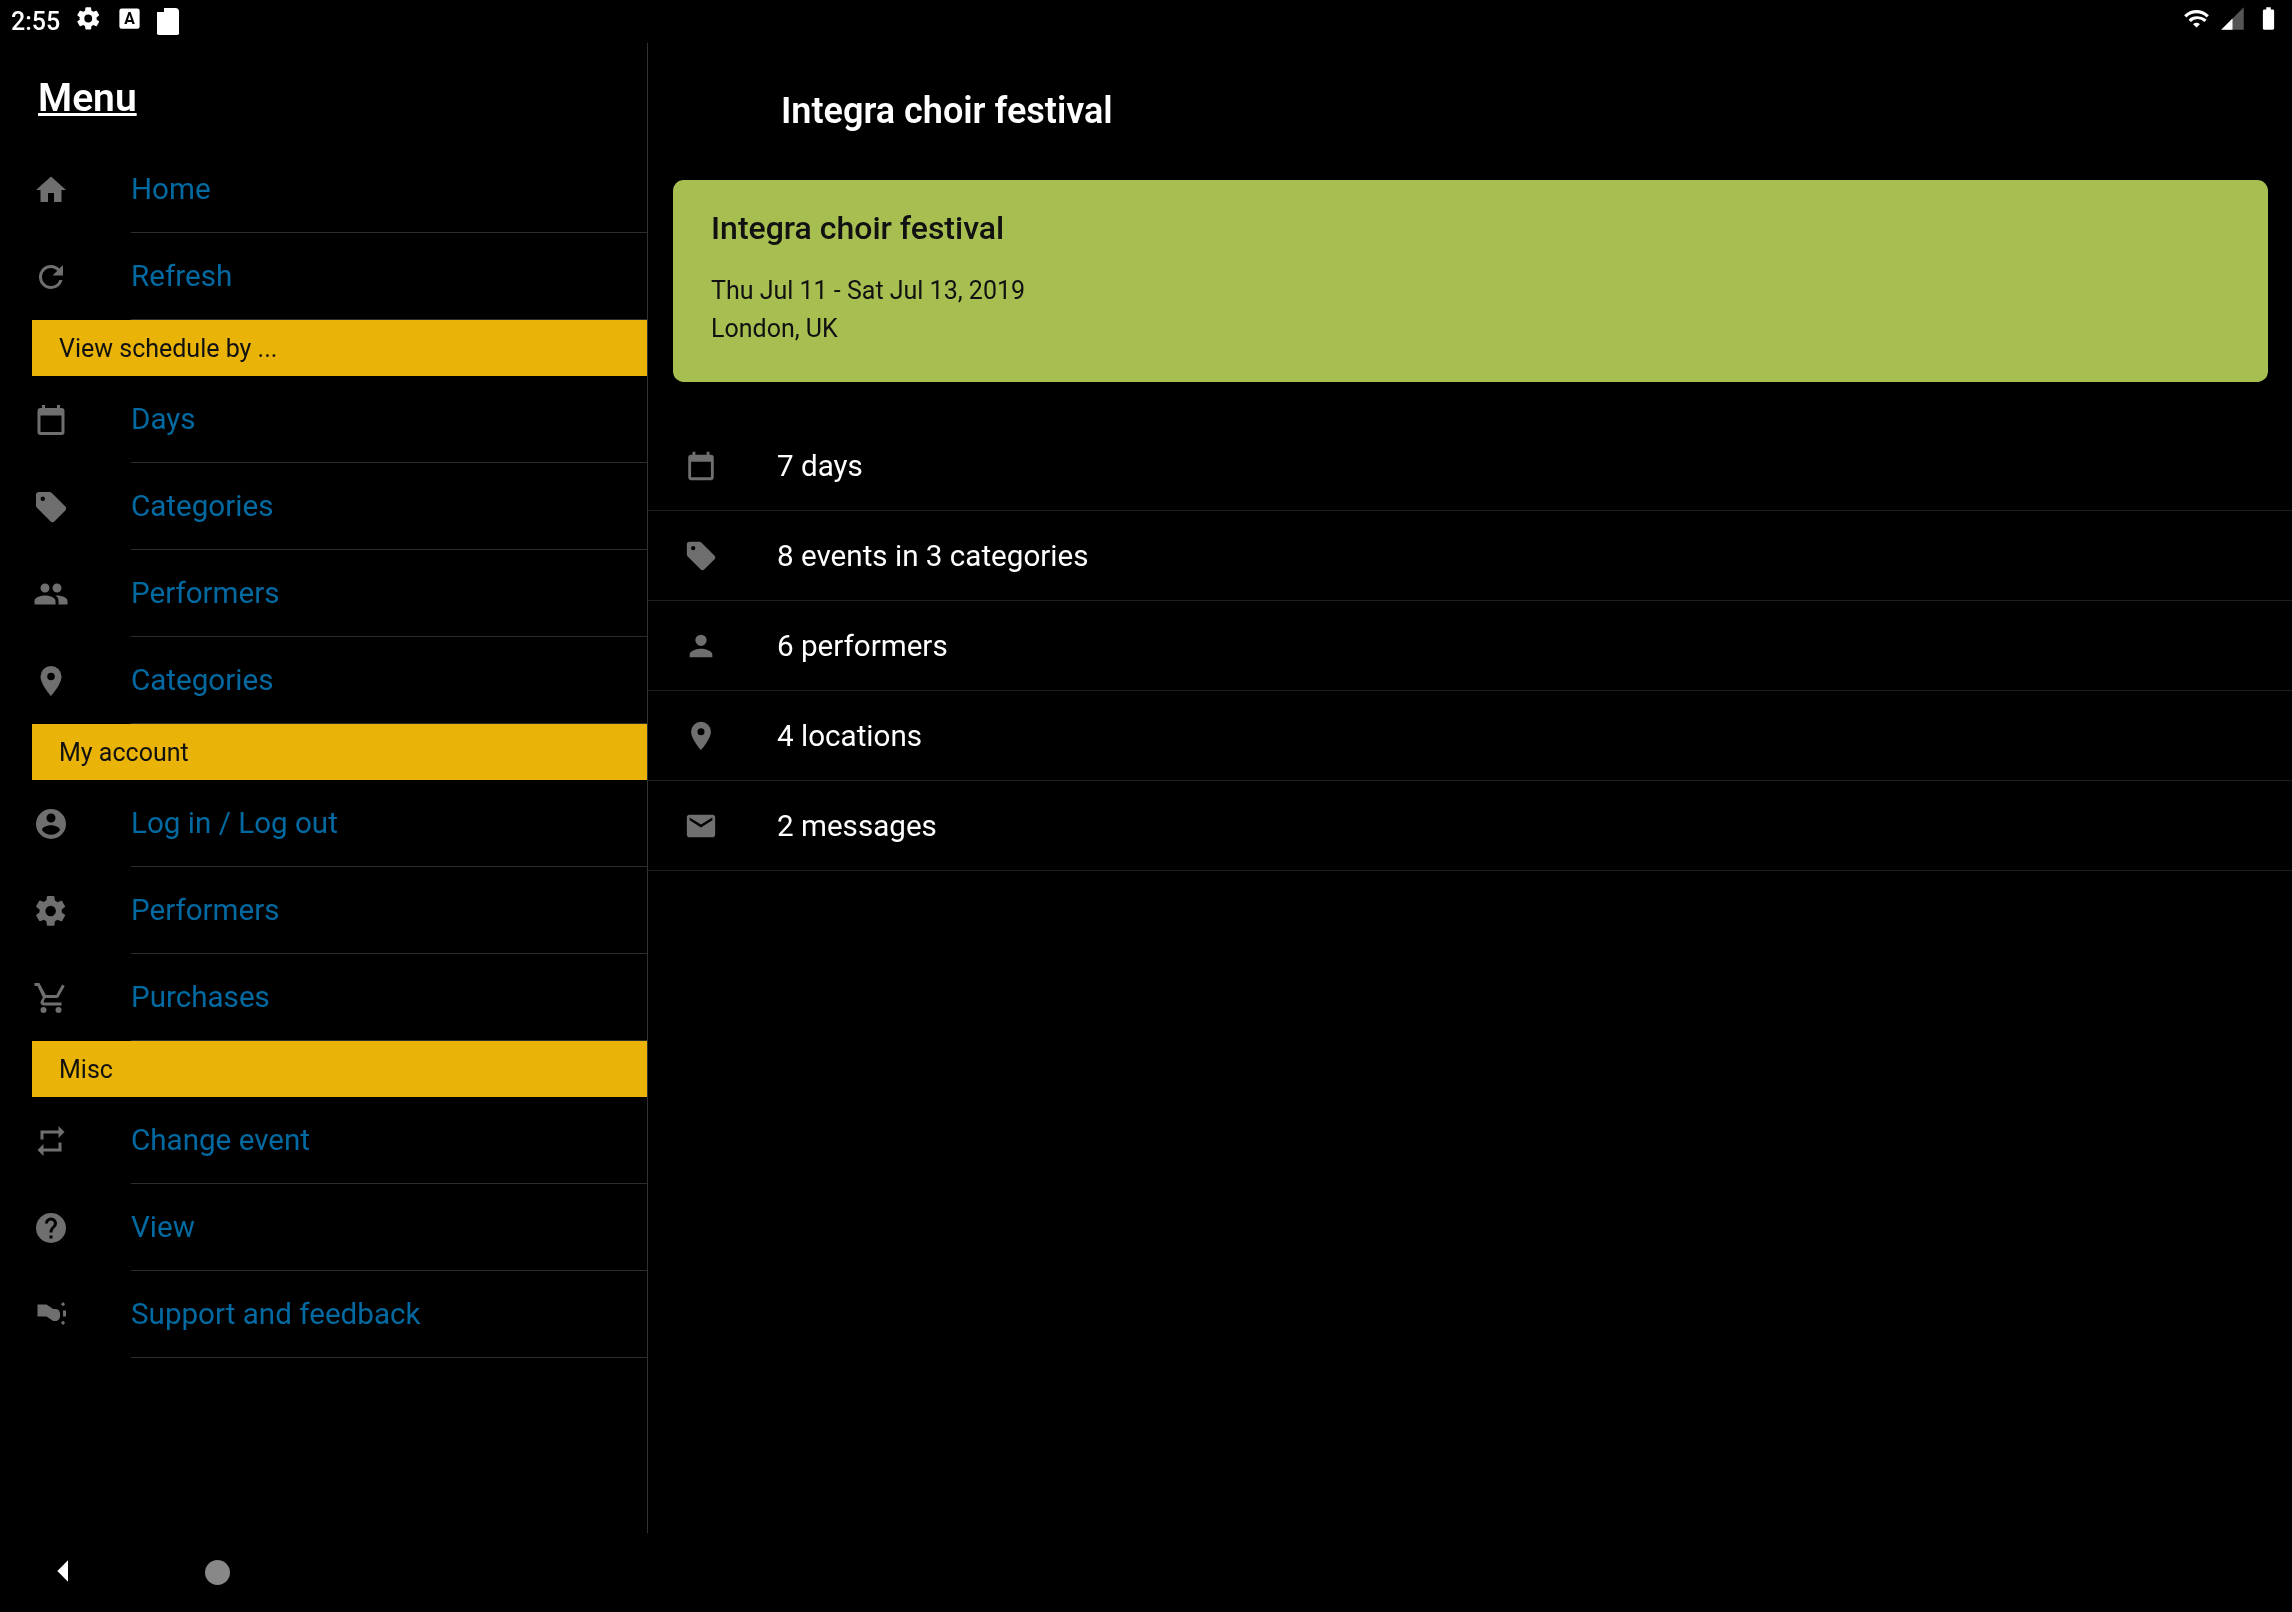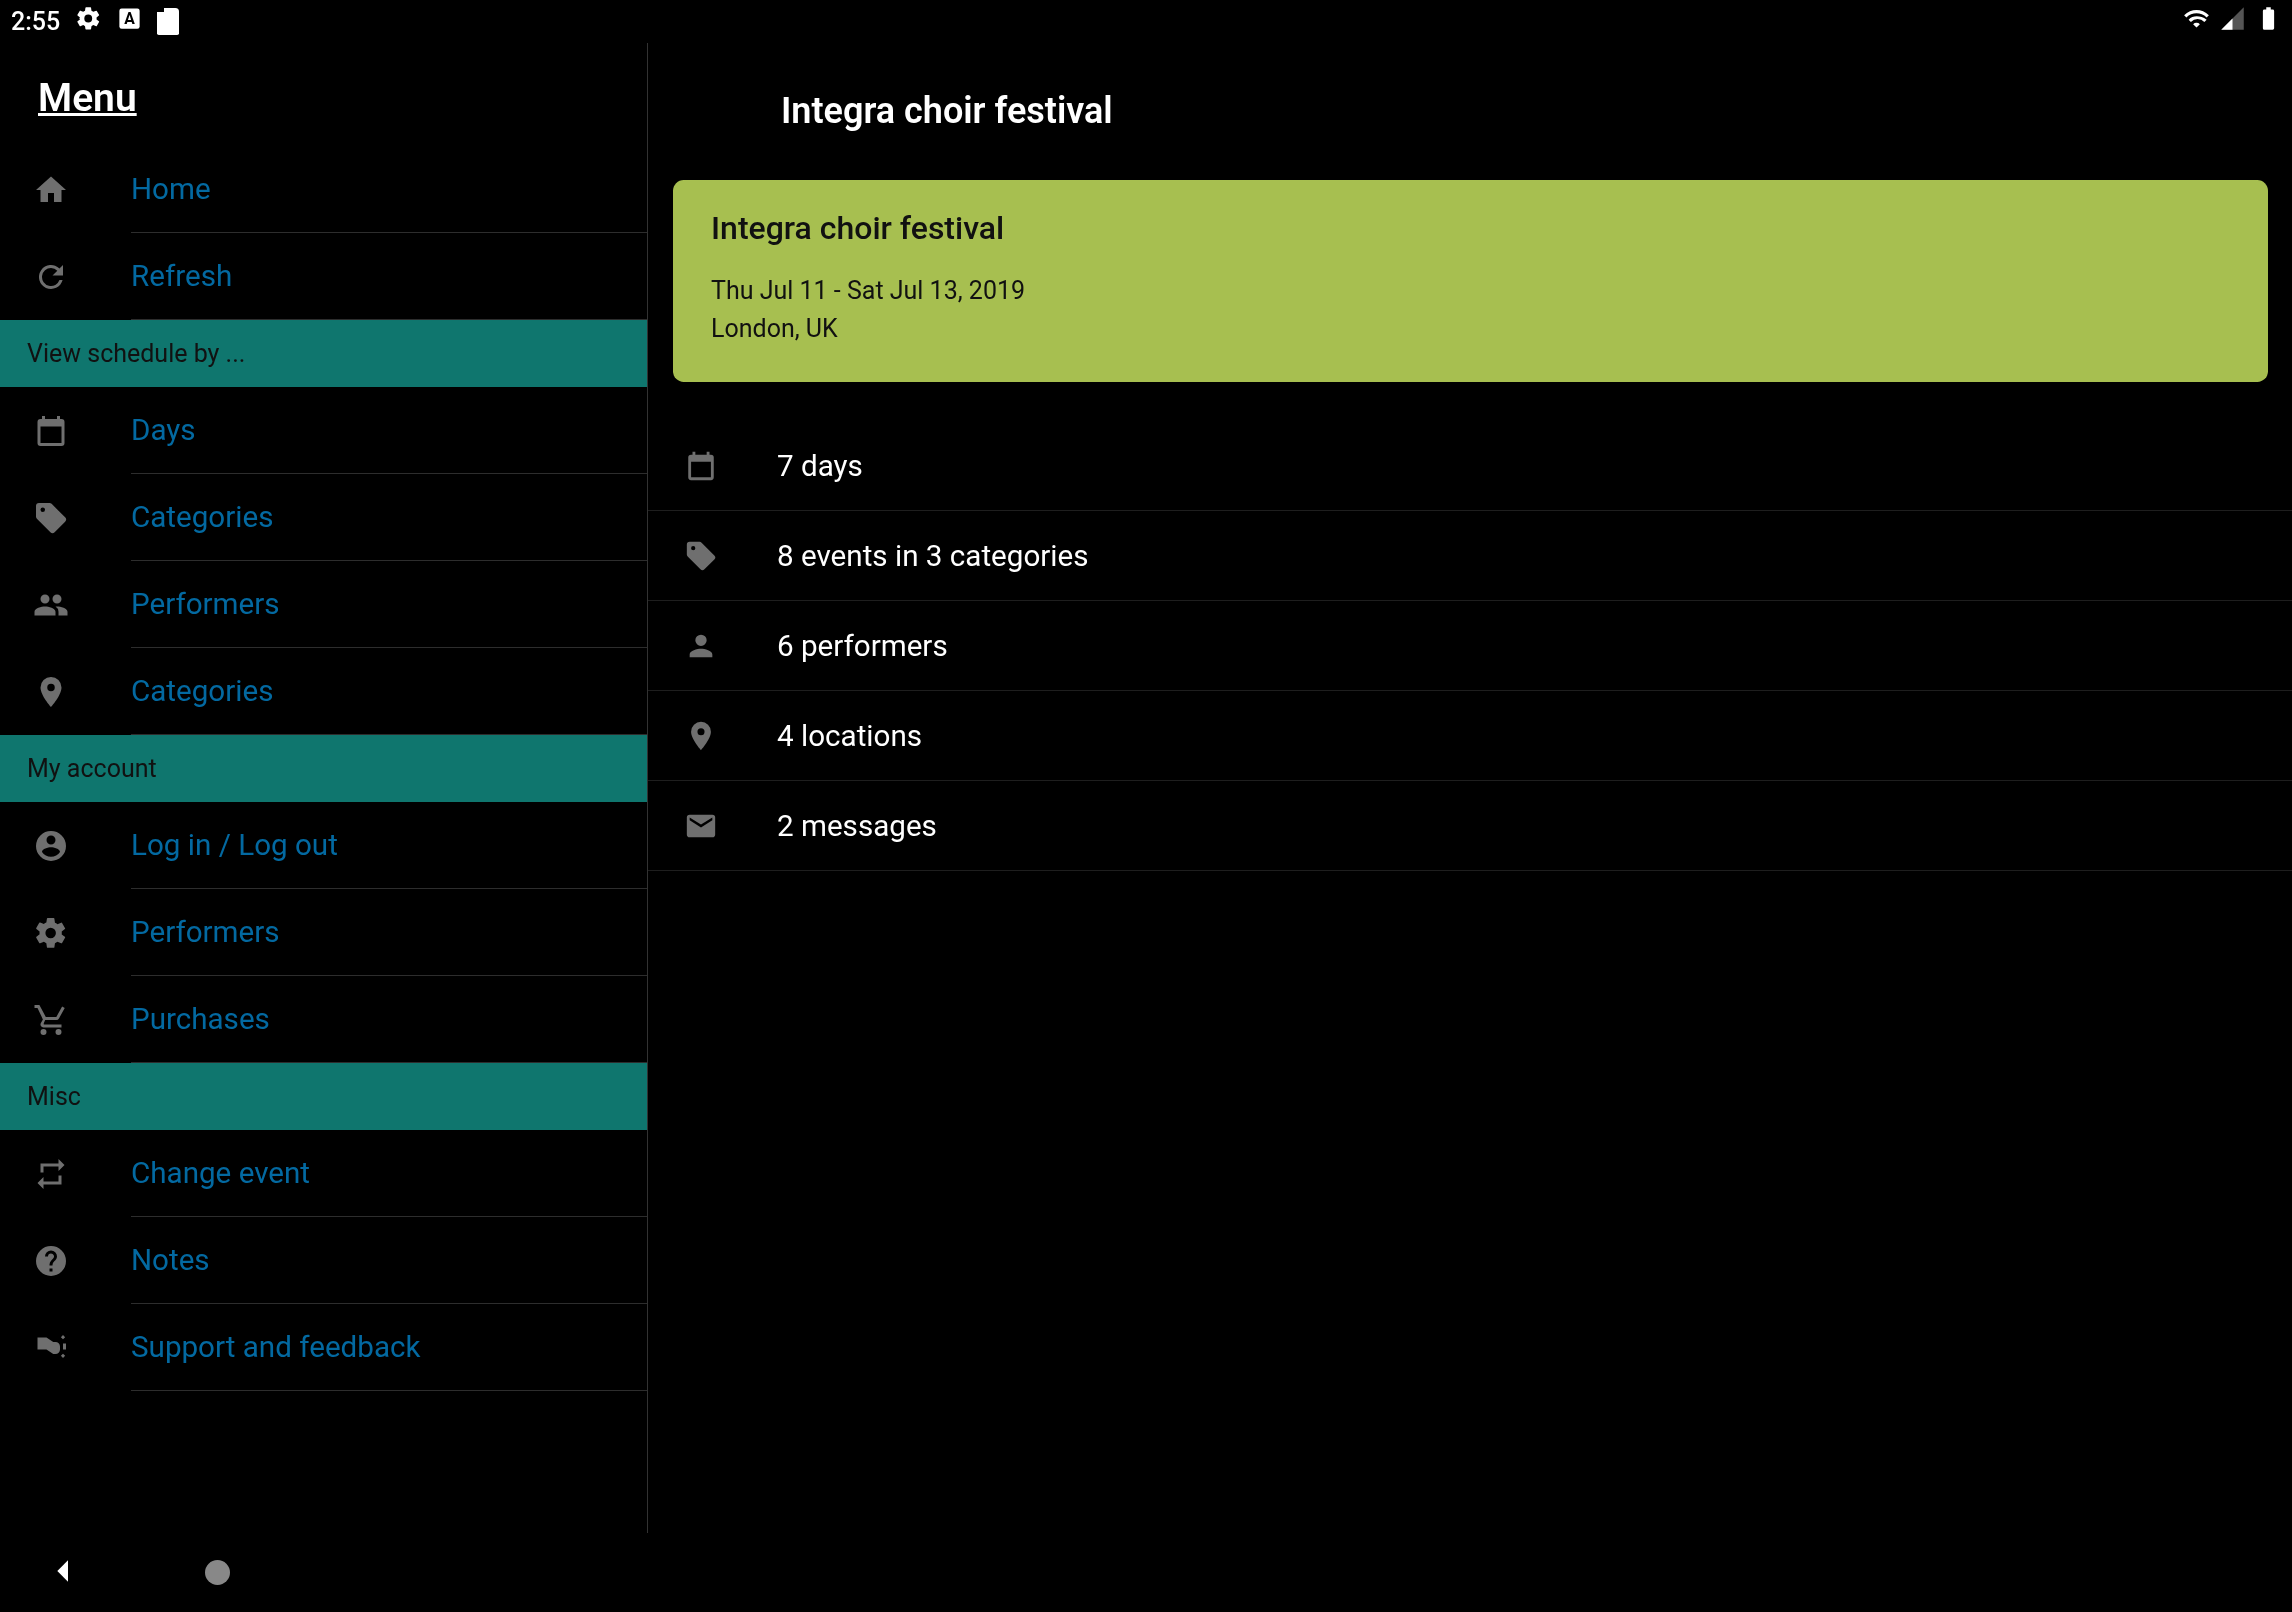--- a/index.html
+++ b/index.html
@@ -78,27 +78,28 @@
     font-size: 29.6px;
     color: #0369a1;
     border-bottom: 0.9px solid #2d2d2d;
     height: 100%;
     display: flex;
     align-items: center;
   }
   .menu-item:first-of-type .menu-label { border-top: none; }
 
   .section-header {
-    background: #0f766e;
+    background: #eab308;
     color: #111;
     font-size: 25px;
     padding: 7.2px 0 7.2px 27px;
-    height: 67px;
-    display: flex;
-    align-items: center;
+    height: 56px;
+    display: flex;
+    align-items: center;
+    margin-left: 32px;
   }
 
   
   .content {
     flex: 1;
     padding: 27px 0 0 0;
   }
   .content-title {
     font-size: 36px;
     font-weight: 600;
@@ -288,21 +289,21 @@
           </svg>
       </div>
       <div class="menu-label">Change event</div>
     </div>
     <div class="menu-item">
       <div class="menu-icon-wrap">
         <svg viewBox="0 0 24 24">
             <path d="M12 2a10 10 0 1 0 10 10A10 10 0 0 0 12 2zm1 17h-2v-2h2zm2.07-7.75l-.9.92A3.4 3.4 0 0 0 13 15h-2v-.5a4 4 0 0 1 1.17-2.83l1.24-1.26A2 2 0 0 0 12 7a2 2 0 0 0-2 2H8a4 4 0 0 1 8 0 3.18 3.18 0 0 1-.93 2.25z"></path>
           </svg>
       </div>
-      <div class="menu-label">Notes</div>
+      <div class="menu-label">View</div>
     </div>
     <div class="menu-item">
       <div class="menu-icon-wrap">
         <svg viewBox="0 0 24 24">
             <path d="M18 11a3 3 0 0 0-3-3h-1.5L9 5H3v8h6l4.5 3H15a3 3 0 0 0 3-3zm2-2h2v4h-2zm-1.41-4.24l1.41-1.42 1.42 1.42-1.42 1.41zm0 12.48l1.42 1.41 1.41-1.41-1.41-1.42z"></path>
           </svg>
       </div>
       <div class="menu-label">Support and feedback</div>
     </div>
   </div>

